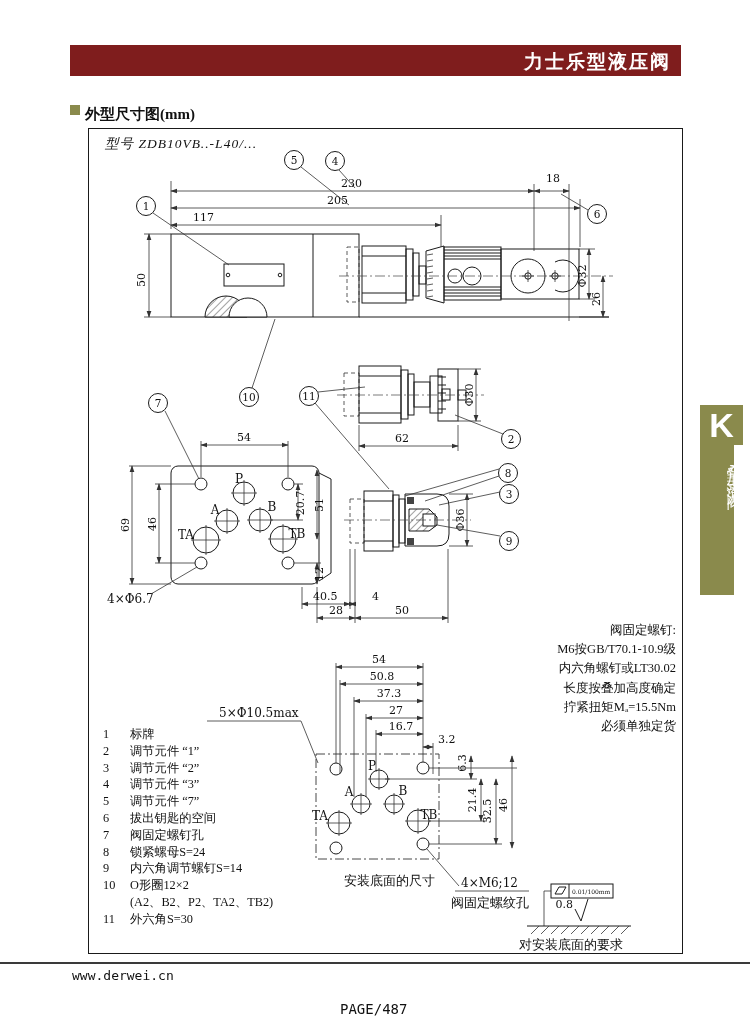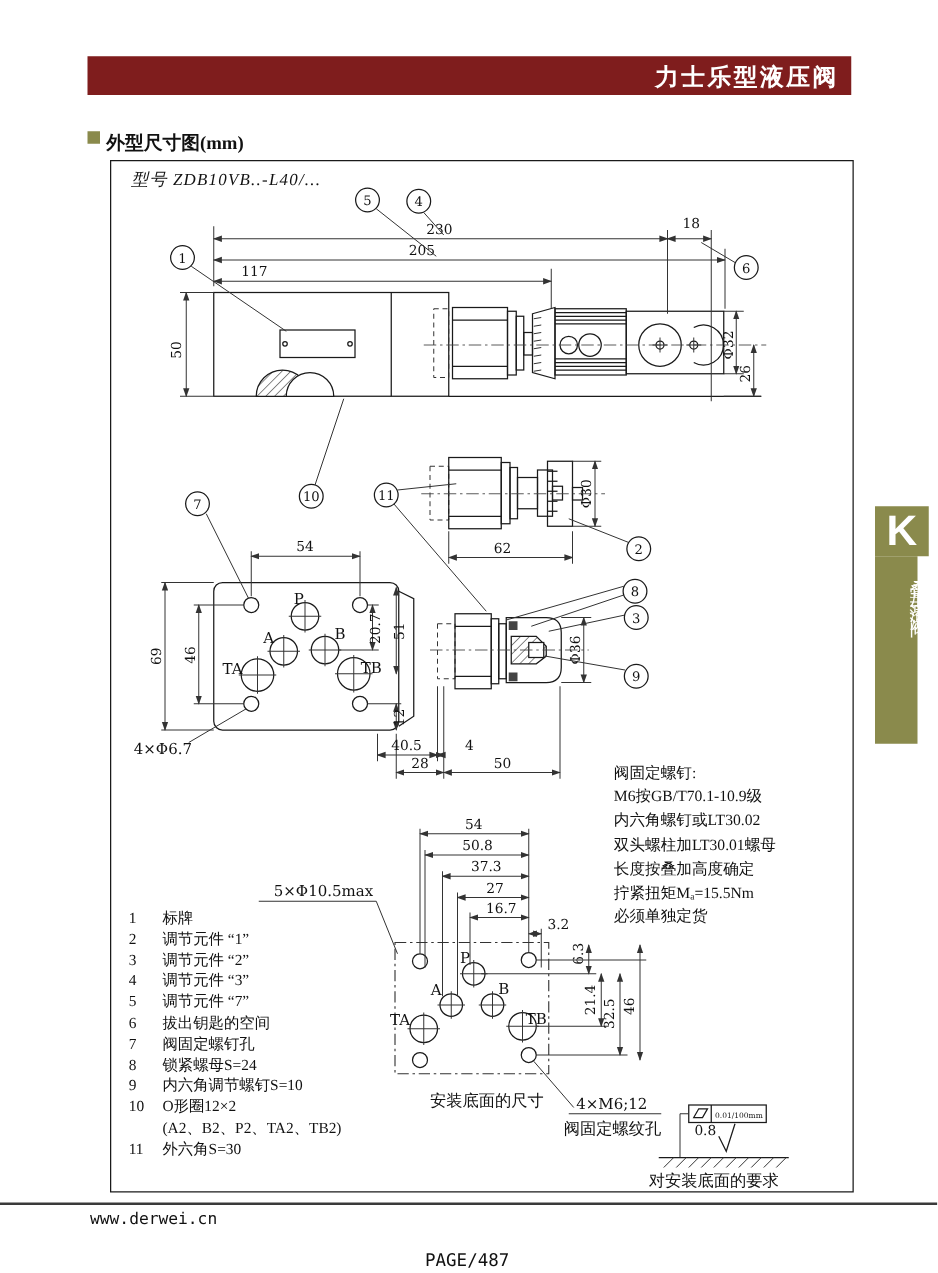--- a/index.html
+++ b/index.html
@@ -6,21 +6,21 @@
   .page{position:relative;width:750px;height:1018px;background:#fff;overflow:hidden;
         font-family:"Liberation Serif","DejaVu Serif",serif;color:#111;}
   .header-bar{position:absolute;left:70px;top:45px;width:611px;height:31px;background:#7f1d1d;}
   .header-title{position:absolute;right:10px;top:4px;color:#fff;font-size:19px;font-weight:bold;letter-spacing:2px;}
   .section-head{position:absolute;left:70px;top:105px;display:flex;align-items:flex-start;}
   .bullet-sq{width:10px;height:10px;background:#8a8a4c;margin-right:5px;}
   .section-title{font-size:15px;font-weight:bold;}
   .draw-box{position:absolute;left:88px;top:128px;width:593px;height:824px;border:1px solid #1a1a1a;background:#fff;}
   .draw-box svg{position:absolute;left:0;top:0;}
   .model-label{position:absolute;left:16px;top:6px;font-size:13.5px;letter-spacing:1px;font-style:italic;}
-  .fix-note{position:absolute;left:402px;top:480px;width:185px;font-size:12.5px;line-height:19.2px;}
+  .fix-note{position:absolute;left:402px;top:492px;width:185px;font-size:12.5px;line-height:19.2px;text-align:right;}
   .notes-list{position:absolute;left:12px;top:597px;width:230px;font-size:12.3px;}
   .note-row{display:flex;height:16.8px;line-height:16.8px;}
   .note-num{width:27px;padding-left:2px;}
   .side-tab-k{position:absolute;left:700px;top:405px;width:43px;height:40px;background:#8a8a4c;
               color:#fff;font-size:34px;font-weight:bold;text-align:center;line-height:40px;
               font-family:"Liberation Sans","DejaVu Sans",sans-serif;}
   .side-tab-strip{position:absolute;left:700px;top:445px;width:34px;height:150px;background:#8a8a4c;}
   .side-tab-label{position:absolute;left:0;top:8px;width:34px;color:#fff;font-size:15px;
                   writing-mode:vertical-rl;text-orientation:upright;letter-spacing:6px;text-align:center;
                   margin-left:9px;}
@@ -410,21 +410,20 @@
           </g>
       </g>
     </svg>
 
     <div class="model-label">型号 ZDB10VB..-L40/...</div>
 
     <div class="fix-note">
       <div>阀固定螺钉:</div>
       <div>M6按GB/T70.1-10.9级</div>
       <div>内六角螺钉或LT30.02</div>
-      <div>双头螺柱加LT30.01螺母</div>
       <div>长度按叠加高度确定</div>
       <div>拧紧扭矩Mₐ=15.5Nm</div>
       <div>必须单独定货</div>
     </div>
 
     <div class="notes-list">
       <div class="note-row">
           <span class="note-num">1</span>
           <span>标牌</span>
         </div>
@@ -451,21 +450,21 @@
       <div class="note-row">
           <span class="note-num">7</span>
           <span>阀固定螺钉孔</span>
         </div>
       <div class="note-row">
           <span class="note-num">8</span>
           <span>锁紧螺母S=24</span>
         </div>
       <div class="note-row">
           <span class="note-num">9</span>
-          <span>内六角调节螺钉S=10</span>
+          <span>内六角调节螺钉S=14</span>
         </div>
       <div class="note-row">
           <span class="note-num">10</span>
           <span>O形圈12×2</span>
         </div>
       <div class="note-row">
           <span class="note-num"></span>
           <span>(A2、B2、P2、TA2、TB2)</span>
         </div>
       <div class="note-row">

